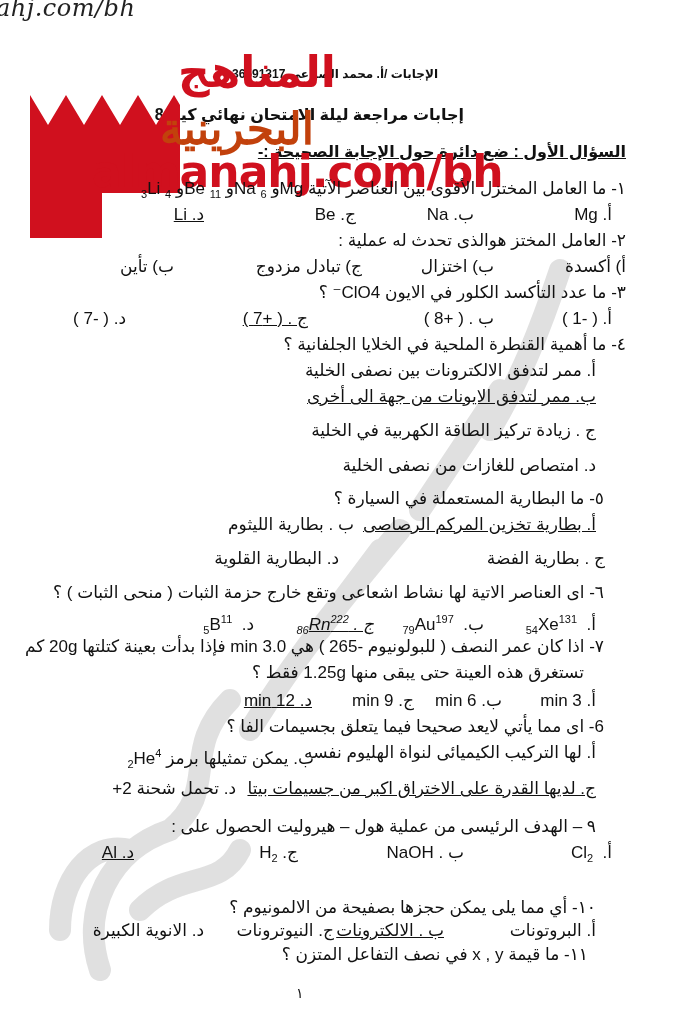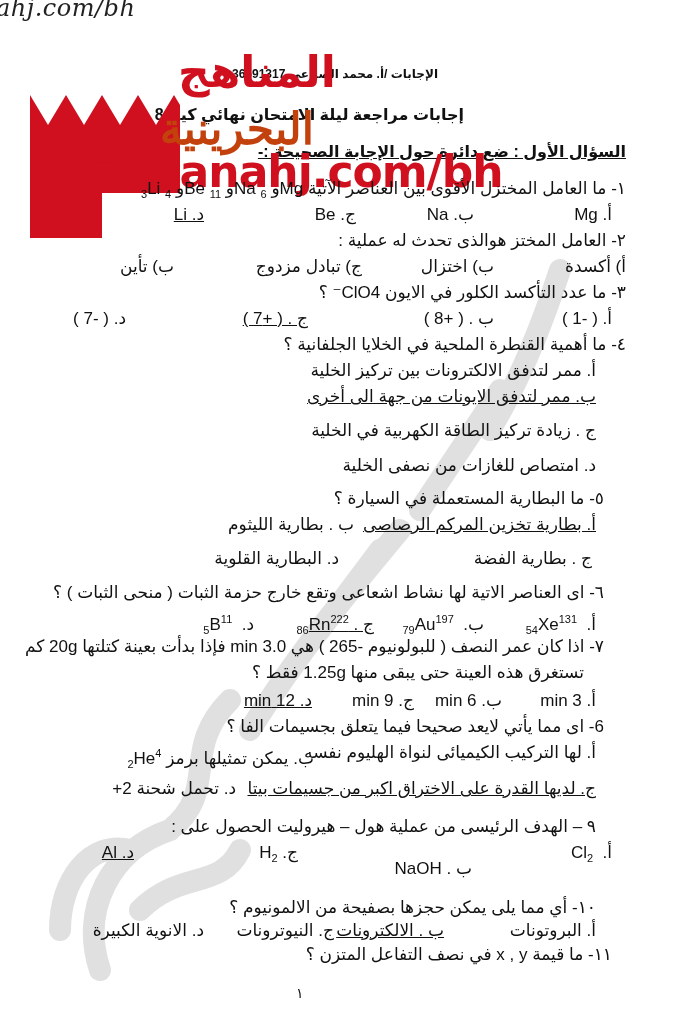--- a/index.html
+++ b/index.html
@@ -62,57 +62,57 @@
 <div class="opt" style="right:312px; top:256px;">ج) تبادل مزدوج</div>
 <div class="opt" style="right:500px; top:256px;">ب) تأين</div>
 
 <div class="line" style="right:48px; top:282px;">٣- ما عدد التأكسد الكلور في الايون ClO4⁻ ؟</div>
 <div class="opt" style="right:62px; top:308px;">أ.  ( -1 )</div>
 <div class="opt" style="right:180px; top:308px;margin-left:24px;">ب . ( +8 )</div>
 <div class="opt u" style="right:366px; top:308px;">ج . ( +7 )</div>
 <div class="opt" style="right:548px; top:308px;">د. ( -7 )</div>
 
 <div class="line" style="right:48px; top:334px;">٤- ما أهمية القنطرة الملحية في الخلايا الجلفانية ؟</div>
-<div class="opt" style="right:78px; top:360px;">أ.  ممر لتدفق الالكترونات بين تركيز الخلية</div>
+<div class="opt" style="right:78px; top:360px;">أ.  ممر لتدفق الالكترونات بين نصفى الخلية</div>
 <div class="opt u" style="right:78px; top:386px;">ب. ممر لتدفق الايونات من جهة الى أخرى</div>
 <div class="opt" style="right:78px; top:420px;">ج . زيادة تركيز الطاقة الكهربية في الخلية</div>
 <div class="opt" style="right:78px; top:455px;">د.  امتصاص للغازات من نصفى الخلية</div>
 
 <div class="line" style="right:70px; top:488px;">٥- ما البطارية المستعملة في السيارة ؟</div>
 <div class="opt u" style="right:78px; top:514px;">أ.  بطارية تخزين المركم الرصاصى</div>
 <div class="opt" style="right:320px; top:514px;">ب . بطارية الليثوم</div>
-<div class="opt" style="right:82px; top:548px;">ج . بطارية الفضة</div>
+<div class="opt" style="right:69px; top:548px;">ج . بطارية الفضة</div>
 <div class="opt" style="right:335px; top:548px;">د. البطارية القلوية</div>
 
 <div class="line" style="right:70px; top:582px;">٦- اى العناصر الاتية لها نشاط اشعاعى وتقع خارج حزمة الثبات ( منحى الثبات ) ؟</div>
 <div class="opt" style="right:78px; top:608px;">أ.&nbsp; <span style="direction:ltr;unicode-bidi:embed;"><sub>54</sub>Xe<sup>131</sup></span></div>
 <div class="opt" style="right:190px; top:608px;">ب.&nbsp; <span style="direction:ltr;unicode-bidi:embed;"><sub>79</sub>Au<sup>197</sup></span></div>
-<div class="opt u" style="right:300px; top:608px;">ج . <span style="direction:ltr;unicode-bidi:embed;"><sub>86</sub>Rn<sup>222</sup></span></div>
+<div class="opt u" style="right:300px; top:608px;font-style:italic;">ج . <span style="direction:ltr;unicode-bidi:embed;"><sub>86</sub>Rn<sup>222</sup></span></div>
 <div class="opt" style="right:420px; top:608px;">د.&nbsp; <span style="direction:ltr;unicode-bidi:embed;"><sub>5</sub>B<sup>11</sup></span></div>
 
 <div class="line" style="right:70px; top:636px;">٧- اذا كان عمر النصف ( للبولونيوم -265 ) هي 3.0 min فإذا بدأت بعينة كتلتها 20g كم</div>
 <div class="line" style="right:90px; top:662px;">تستغرق هذه العينة حتى يبقى منها 1.25g فقط ؟</div>
 <div class="opt" style="right:78px; top:690px;">أ.  3 min</div>
 <div class="opt" style="right:172px; top:690px;">ب. 6 min</div>
 <div class="opt" style="right:260px; top:690px;">ج. 9 min</div>
 <div class="opt u" style="right:362px; top:690px;">د. 12 min</div>
 
 <div class="line" style="right:70px; top:716px;">6-  اى مما يأتي لايعد صحيحا فيما يتعلق بجسيمات الفا ؟</div>
 <div class="opt" style="right:78px; top:742px;">أ.  لها التركيب الكيميائى لنواة الهليوم نفسه</div>
 <div class="opt" style="right:360px; top:742px;">ب. يمكن تمثيلها برمز <span style="direction:ltr;unicode-bidi:embed;"><sub>2</sub>He<sup>4</sup></span></div>
 <div class="opt u" style="right:78px; top:778px;">ج. لديها القدرة على الاختراق اكبر من جسيمات بيتا</div>
 <div class="opt" style="right:438px; top:778px;">د. تحمل شحنة 2+</div>
 
 <div class="line" style="right:78px; top:816px;">٩  – الهدف الرئيسى من عملية هول – هيروليت الحصول على :</div>
 <div class="opt" style="right:62px; top:842px;">أ.&nbsp; Cl<sub>2</sub></div>
-<div class="opt" style="right:202px; top:842px;margin-top:16px;">ب . NaOH</div>
+<div class="opt" style="right:210px; top:842px;">ب . NaOH</div>
 <div class="opt" style="right:376px; top:842px;">ج. H<sub>2</sub></div>
 <div class="opt u" style="right:540px; top:842px;">د. Al</div>
 
 <div class="line" style="right:78px; top:897px;">١٠-  أي مما يلى يمكن حجزها بصفيحة من الالمونيوم ؟</div>
 <div class="opt" style="right:78px; top:920px;">أ.  البروتونات</div>
 <div class="opt u" style="right:230px; top:920px;">ب . الالكترونات</div>
 <div class="opt" style="right:340px; top:920px;">ج. النيوترونات</div>
 <div class="opt" style="right:470px; top:920px;">د. الانوية الكبيرة</div>
 
-<div class="line" style="right:62px; top:944px;">١١-  ما قيمة x  ,  y   في نصف التفاعل المتزن ؟</div>
+<div class="line" style="right:86px; top:944px;">١١-  ما قيمة x  ,  y   في نصف التفاعل المتزن ؟</div>
 
 <div class="pagenum">١</div>
 
 </body></html>

